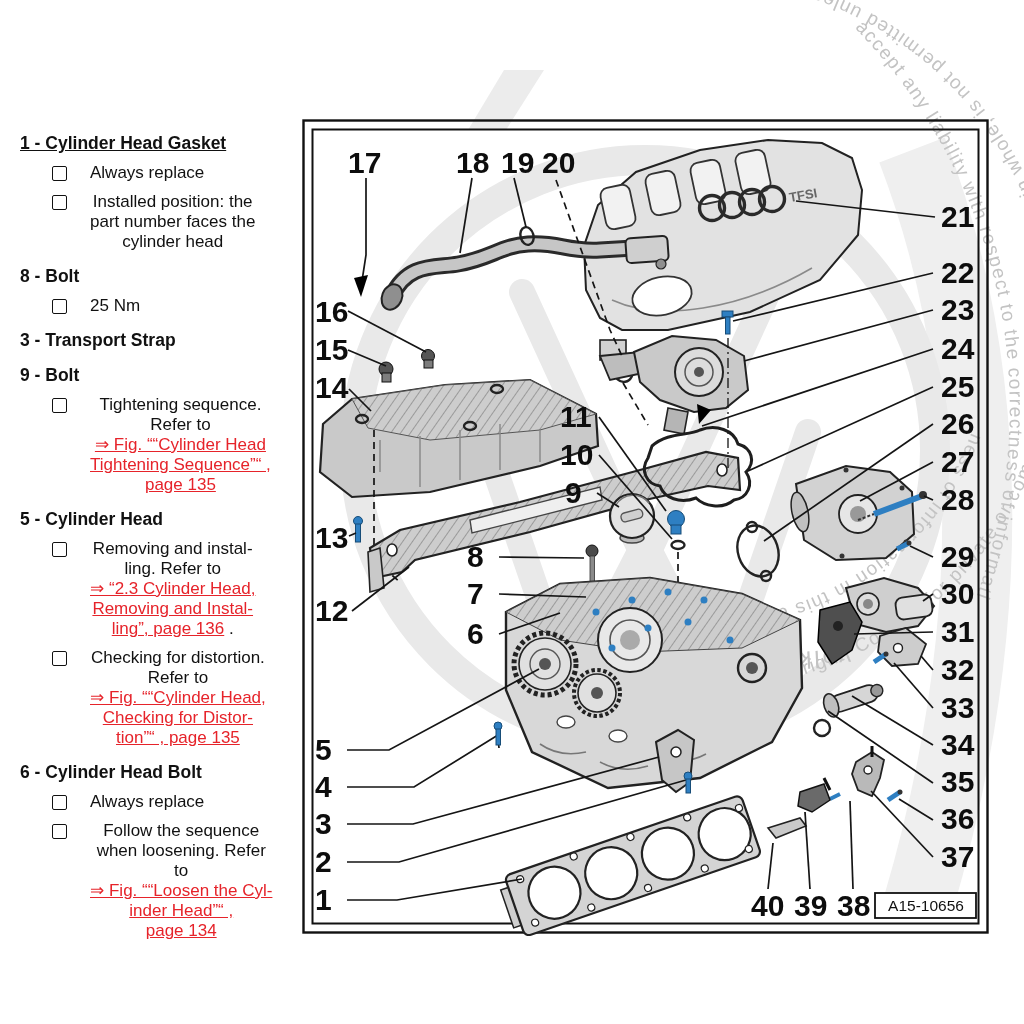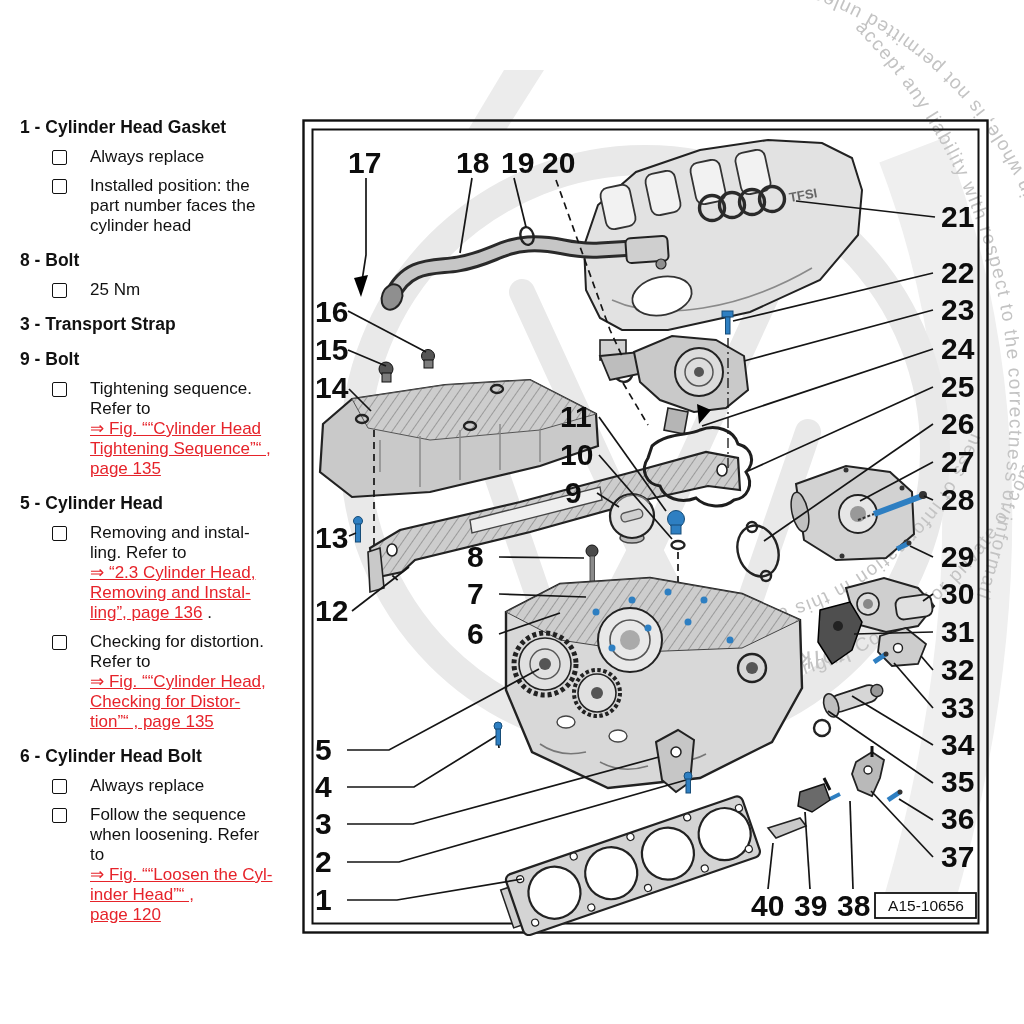--- a/index.html
+++ b/index.html
@@ -1,21 +1,21 @@
 <!DOCTYPE html>
 <html><head>
 <meta charset="utf-8">
 <style>
   html,body{margin:0;padding:0;background:#fff;}
   body{width:1024px;height:1024px;position:relative;overflow:hidden;
        font-family:"Liberation Sans",sans-serif;color:#111;}
   .legend{position:absolute;left:20px;top:116px;width:280px;}
   .litem-title{font-weight:bold;font-size:17.5px;line-height:22px;margin:13px 0 9px 0;}
-  .litem:first-child .litem-title{margin-top:0;}
-  .bullet{display:flex;align-items:flex-start;padding-left:32px;margin-bottom:9px;}
+  .litem:first-child .litem-title{margin-top:16px;text-decoration:underline;}
+  .bullet{display:flex;align-items:flex-start;padding-left:32px;margin-bottom:9px;text-align:center;}
   .cbox{flex:0 0 13px;width:13px;height:13px;border:1.8px solid #111;border-radius:2px;
         margin-top:3px;margin-right:23px;background:#fff;}
   .btxt{font-size:17px;line-height:20px;white-space:pre-line;}
   .rlink{color:#e6232a;text-decoration:underline;white-space:pre-line;cursor:pointer;margin-top:12px;}
   svg{position:absolute;left:0;top:0;}
   .num{font-family:"Liberation Sans",sans-serif;font-weight:bold;font-size:30px;fill:#0d0d0d;}
   .figtxt{font-family:"Liberation Sans",sans-serif;font-size:15.5px;fill:#111;}
   .wm{fill:#c3c3c3;font-family:"Liberation Sans",sans-serif;font-size:19px;letter-spacing:1.5px;}
   .ld{stroke:#151515;stroke-width:1.7;fill:none;}
   .ldd{stroke:#151515;stroke-width:1.7;fill:none;stroke-dasharray:7 5;}
@@ -87,21 +87,21 @@
       <span class="cbox"></span>
       <div class="btxt"><span>Always replace</span></div>
     </div>
     <div class="bullet">
       <span class="cbox"></span>
       <div class="btxt"><span>Follow the sequence
 when loosening. Refer
 to
 </span><span class="rlink">⇒ Fig. ““Loosen the Cyl-
 inder Head”“ ,
-page 120</span></div>
+page 134</span></div>
     </div>
   </div>
 </div>
 
 <svg width="1024" height="1024" viewBox="0 0 1024 1024">
   <defs>
     <pattern id="hv" width="8" height="8" patternUnits="userSpaceOnUse" patternTransform="rotate(35)">
       <rect width="8" height="8" fill="#cdcdcd"></rect>
       <line x1="0" y1="0" x2="0" y2="8" stroke="#9a9a9a" stroke-width="2"></line>
     </pattern>

